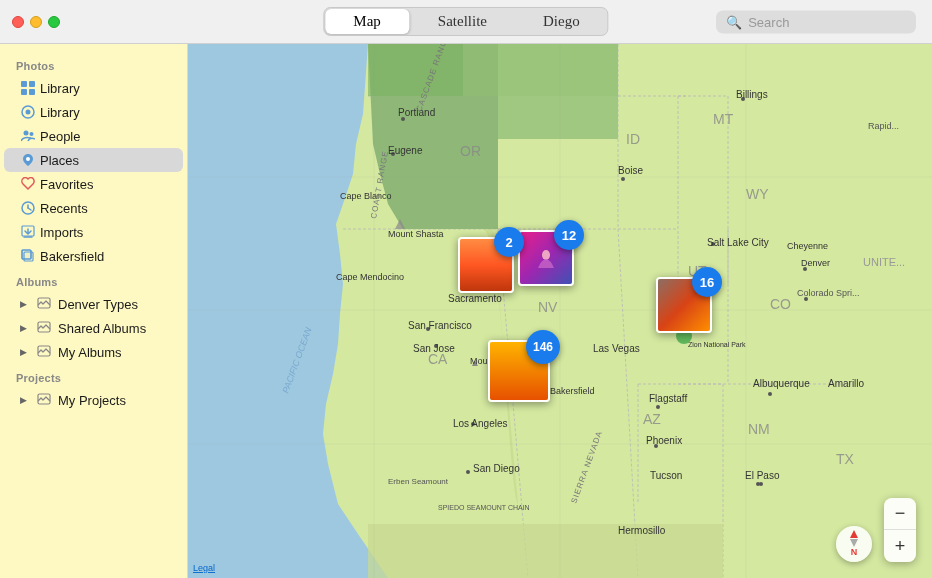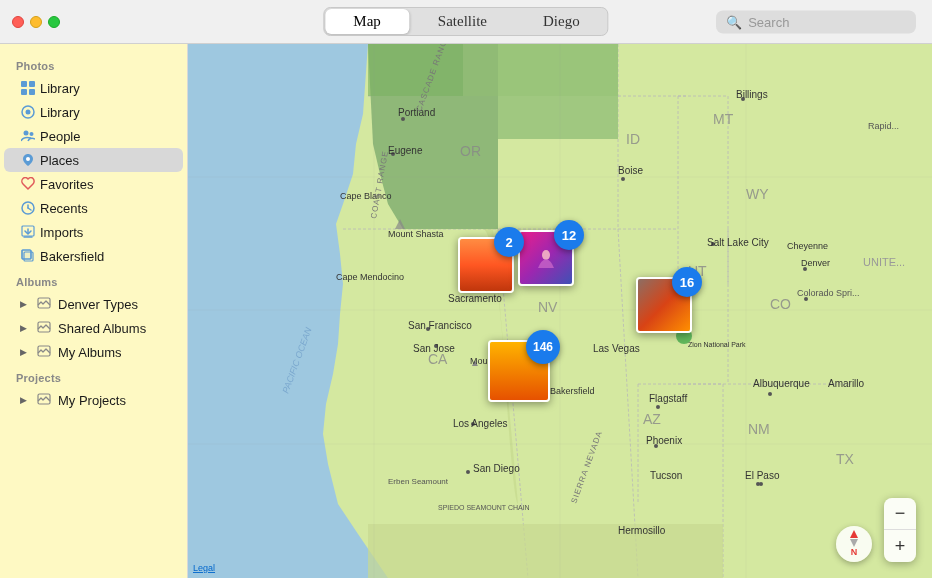--- a/index.html
+++ b/index.html
@@ -625,21 +625,21 @@
         <div style="position:relative; display:inline-block;">
           <div class="cluster-photo" style="width:62px; height:62px;">
             <div class="selfie-photo"></div>
           </div>
           <div class="cluster-badge" style="top:-10px; right:-10px; width:34px; height:34px; font-size:12px;">
             <span>146</span>
           </div>
         </div>
       </div>
 
-      <div class="map-cluster" style="left: 448px; top: 233px;">
+      <div class="map-cluster" style="left: 468px; top: 233px;">
         <div style="position:relative; display:inline-block;">
           <div class="cluster-photo">
             <div class="canyon-photo"></div>
           </div>
           <div class="cluster-badge" style="top:-10px; right:-10px;">
             <span>16</span>
           </div>
         </div>
       </div>
 

